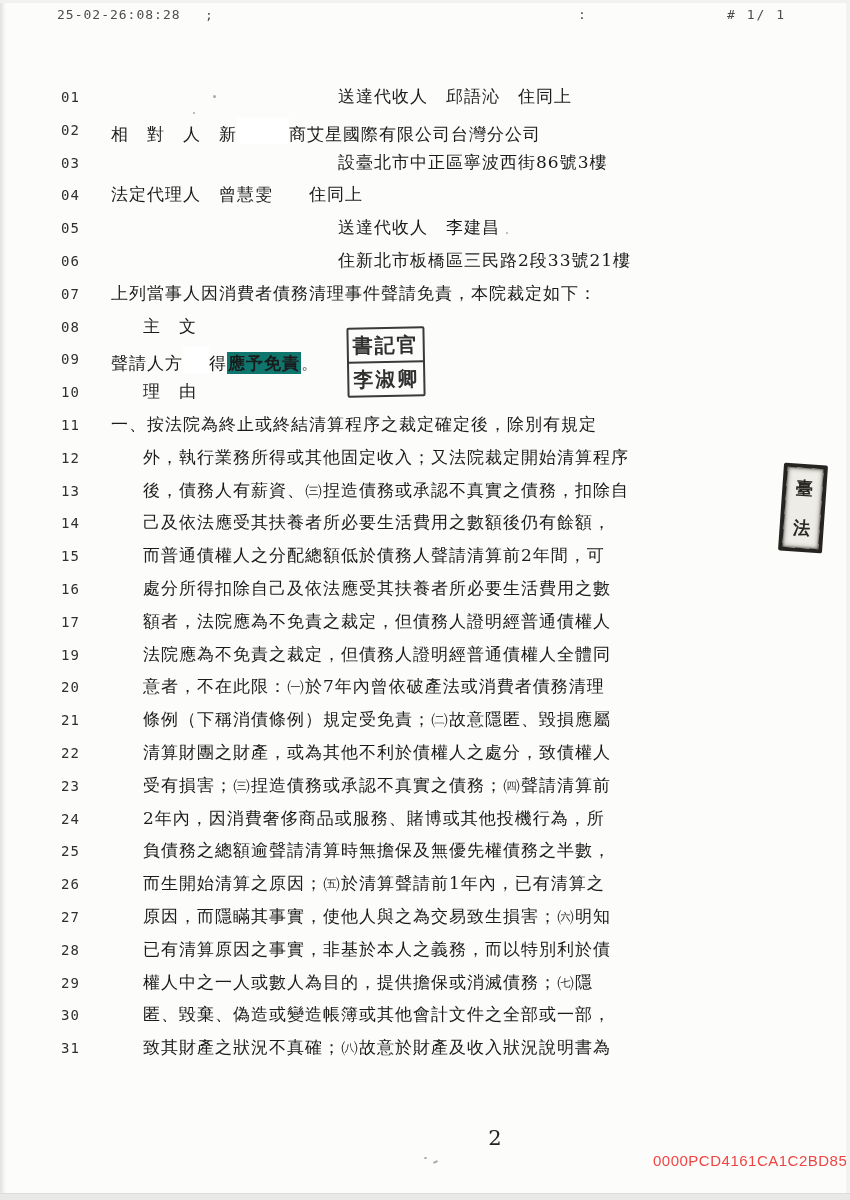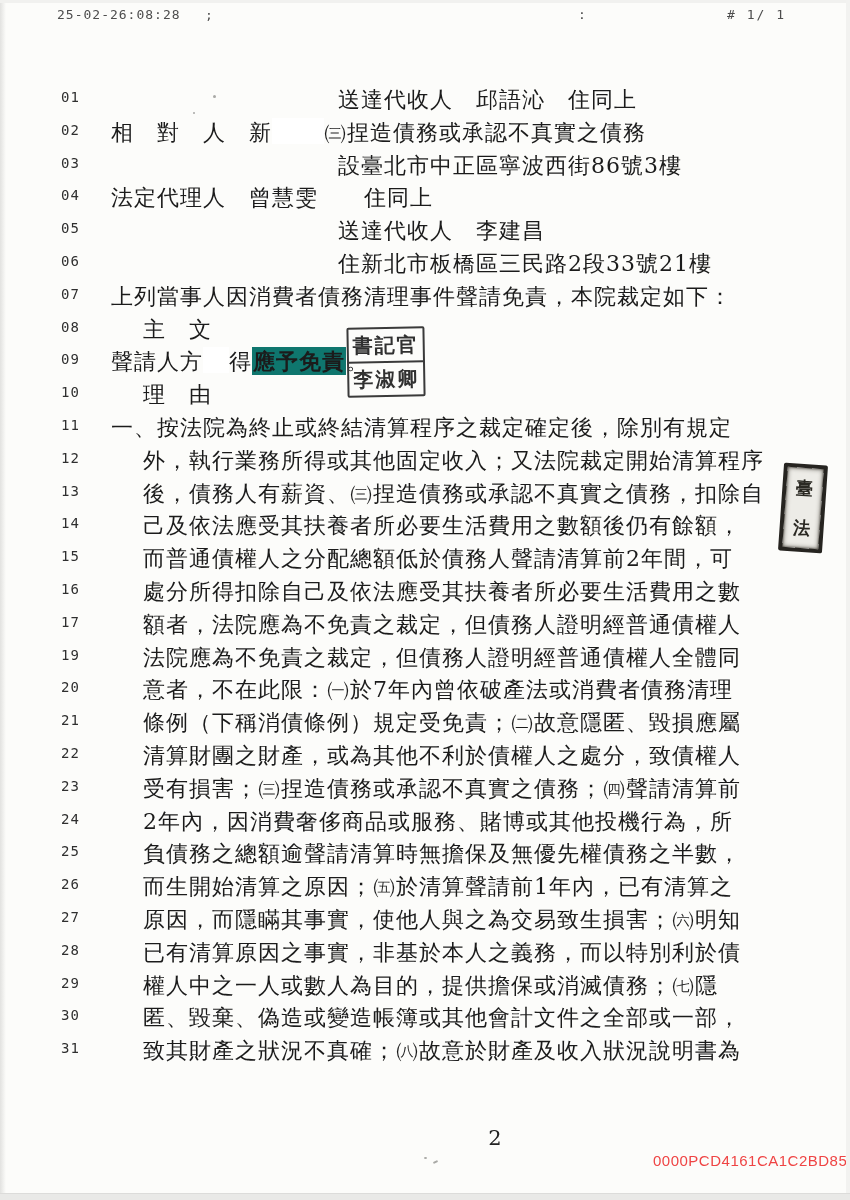--- a/index.html
+++ b/index.html
@@ -12,21 +12,21 @@
     font-family:"DejaVu Sans Mono","Liberation Mono",monospace;font-size:13px;color:#4d4d4d;letter-spacing:1px;}
   .fax-ts{position:absolute;left:57px;}
   .fax-m1{position:absolute;left:205px;}
   .fax-m2{position:absolute;left:578px;}
   .fax-pg{position:absolute;left:727px;letter-spacing:2px;}
   
   .lines{position:absolute;top:82px;left:6px;width:100%;}
   .line{position:relative;height:32.8px;white-space:nowrap;}
   .lineno{position:absolute;left:55px;top:7px;font-family:"DejaVu Sans Mono","Liberation Mono",monospace;
     font-size:14px;color:#2f2f2f;letter-spacing:1px;}
-  .text{position:absolute;top:3px;font-size:22px;letter-spacing:1px;}
+  .text{position:absolute;top:3px;font-size:17px;letter-spacing:1px;}
   .indent-0{left:105px;}
   .indent-1{left:137px;}
   .indent-2{left:332px;}
   .gap{display:inline-block;background:#ffffff;height:26px;vertical-align:-4px;}
   .hl{padding:1px 1px;}
   
   .clerk-stamp{position:absolute;left:347px;top:327px;width:74px;height:66px;border:2px solid #3a3a3a;
     transform:rotate(-1deg);display:flex;flex-direction:column;border-radius:2px;}
   .clerk-row{flex:1;display:flex;align-items:center;justify-content:center;
     font-size:20px;font-weight:bold;color:#303030;letter-spacing:2px;}
@@ -61,21 +61,21 @@
     <span class="fax-pg">#  1/  1</span>
   </div>
 
   <div class="lines">
       <div class="line">
         <span class="lineno">01</span>
         <span class="text indent-2"><span>送達代收人　邱語沁　住同上</span></span>
       </div>
       <div class="line">
         <span class="lineno">02</span>
-        <span class="text indent-0"><span>相　對　人　新</span><span class="gap" style="width: 52px;"></span><span>㈢捏造債務或承認不真實之債務</span></span>
+        <span class="text indent-0"><span>相　對　人　新</span><span class="gap" style="width: 52px;"></span><span>商艾星國際有限公司台灣分公司</span></span>
       </div>
       <div class="line">
         <span class="lineno">03</span>
         <span class="text indent-2"><span>設臺北市中正區寧波西街86號3樓</span></span>
       </div>
       <div class="line">
         <span class="lineno">04</span>
         <span class="text indent-0"><span>法定代理人　曾慧雯　　住同上</span></span>
       </div>
       <div class="line">

